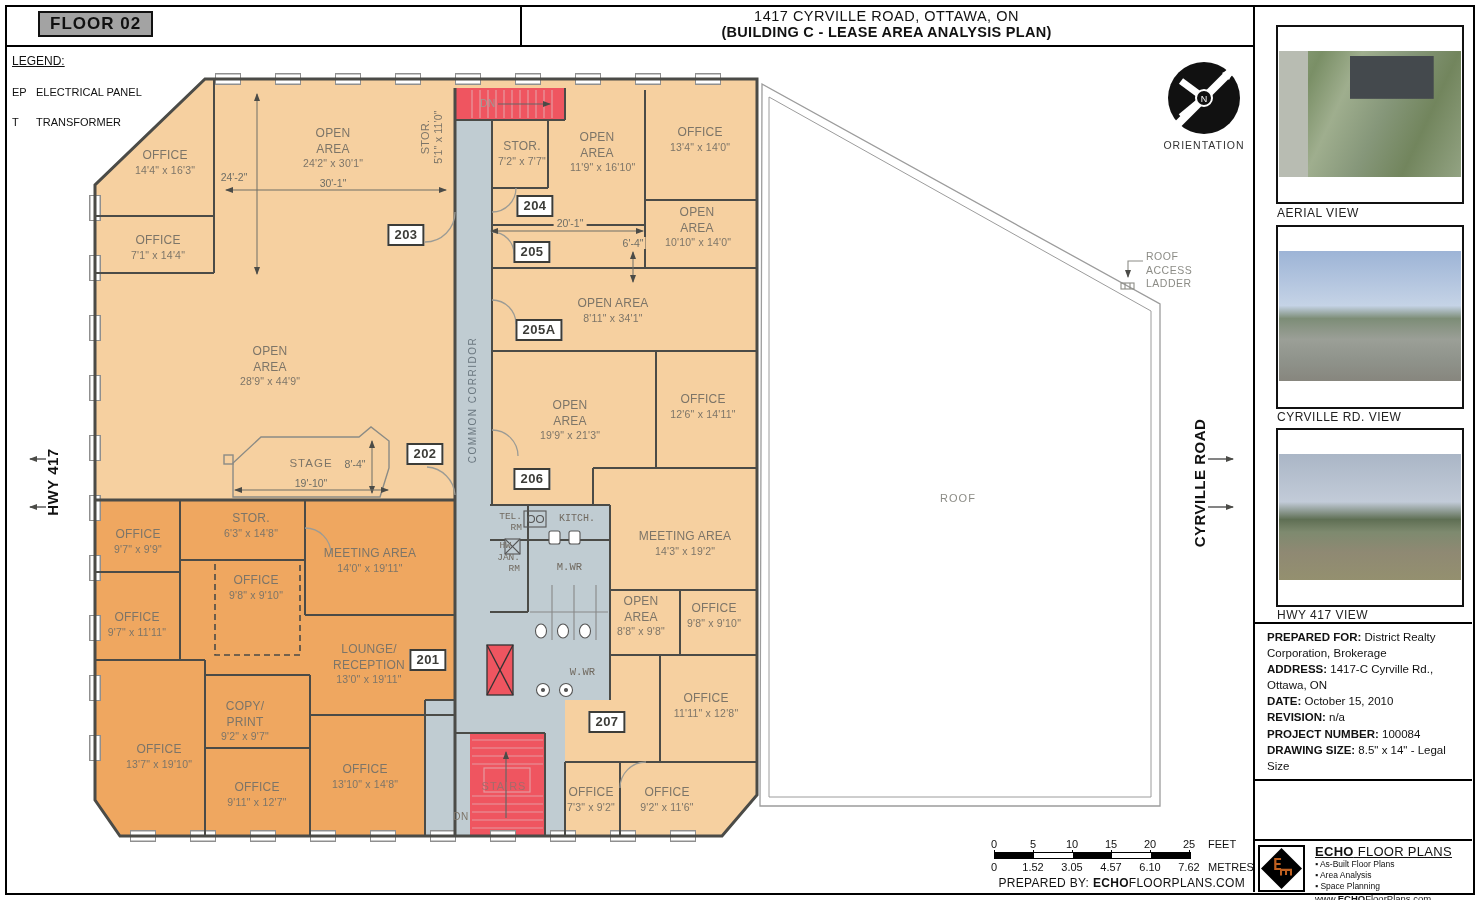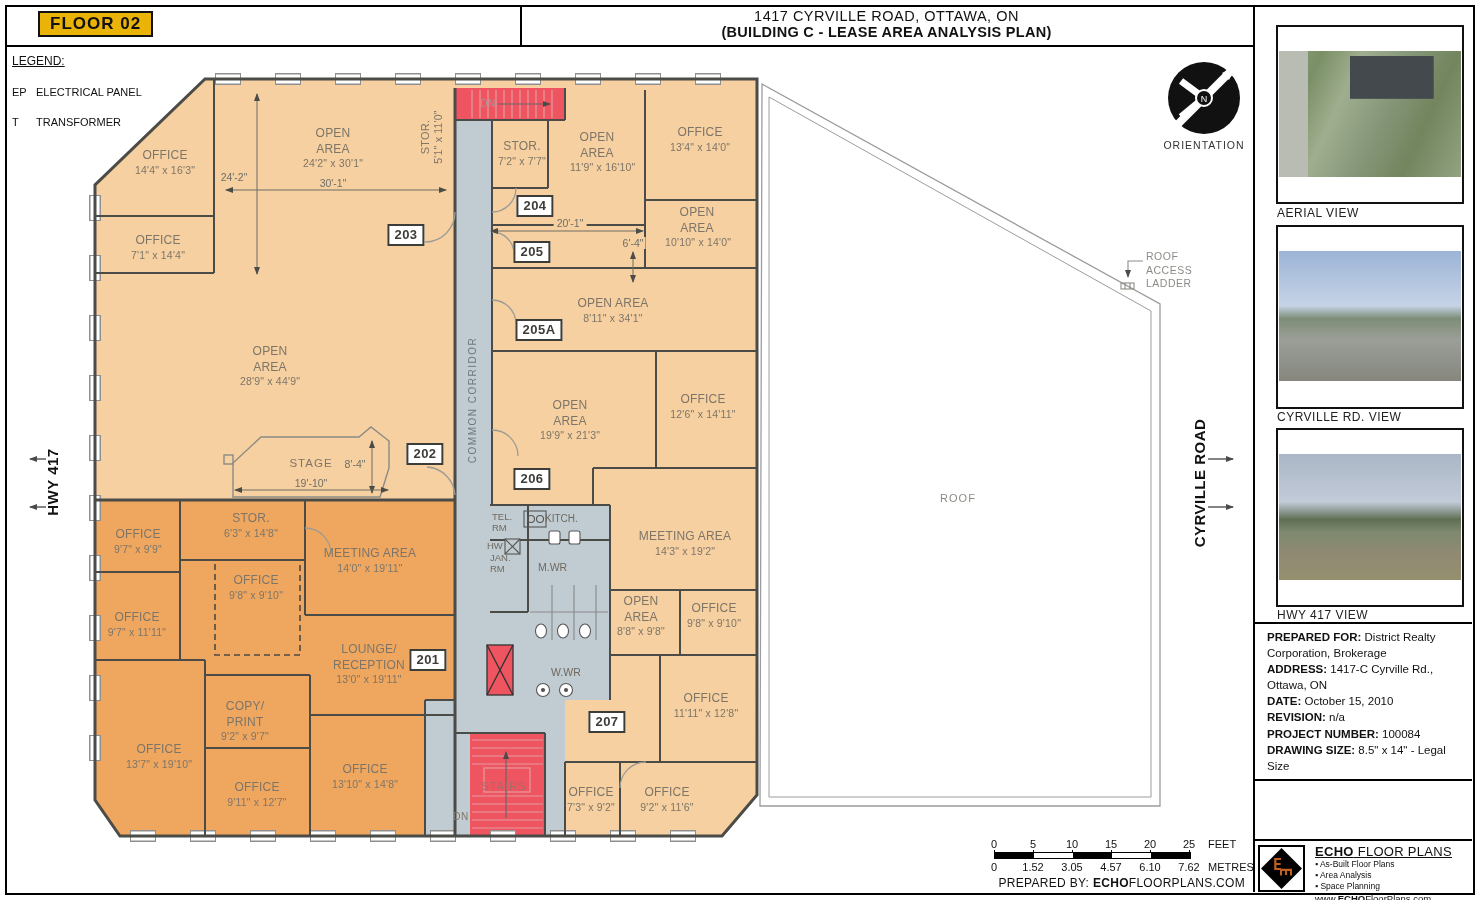--- a/index.html
+++ b/index.html
@@ -2,36 +2,36 @@
 <html><head>
 <meta charset="utf-8">
 <style>
   html,body{margin:0;padding:0;background:#fff;font-family:"Liberation Sans",sans-serif;}
   #page{position:relative;width:1480px;height:900px;background:#fff;overflow:hidden;}
   .abs{position:absolute;}
   .page-border{position:absolute;left:5px;top:5px;width:1466px;height:886px;border:2px solid #000;}
   .hline{position:absolute;background:#000;}
   .vline{position:absolute;background:#000;}
   
-  .floor-box{position:absolute;left:38px;top:11px;border:2px solid #111;padding:1px 10px;font-weight:bold;font-size:17px;letter-spacing:1px;color:#111;background:#eab308;}
+  .floor-box{position:absolute;left:38px;top:11px;border:2px solid #111;padding:1px 10px;font-weight:bold;font-size:17px;letter-spacing:1px;color:#111;background:#a3a3a3;}
   .title-wrap{position:absolute;left:522px;top:8px;width:729px;text-align:center;color:#111;}
   .title-wrap .t1{font-size:14.5px;letter-spacing:.5px;}
   .title-wrap .t2{font-size:14.5px;font-weight:bold;letter-spacing:.3px;}
   
   .legend{position:absolute;left:12px;top:54px;color:#111;}
   .legend .lg-title{font-size:12px;text-decoration:underline;margin-bottom:3px;}
   .legend .lg-row{font-size:11px;margin-top:18px;}
   .legend .lg-abbr{display:inline-block;width:24px;}
   
   .zone{position:absolute;}
   .rl{position:absolute;transform:translate(-50%,-50%);text-align:center;color:#7d7568;line-height:1.3;letter-spacing:.2px;}
   .rl .nm{display:block;font-size:12px;}
   .rl .dm{display:block;font-size:10.5px;white-space:nowrap;}
   .rl.rot{transform:translate(-50%,-50%) rotate(-90deg);}
-  .sl{position:absolute;transform:translate(-50%,-50%);text-align:left;color:#70695f;font-size:9.5px;line-height:1.15;}
+  .sl{position:absolute;transform:translate(-50%,-50%);text-align:right;color:#70695f;font-size:9.5px;line-height:1.15;font-family:Liberation Mono, monospace;}
   .badge{position:absolute;transform:translate(-50%,-50%);background:#fff;border:2px solid #3c3c38;color:#3c3c38;font-weight:bold;font-size:13px;line-height:16px;padding:1px 5px;letter-spacing:.5px;}
   .dim{position:absolute;transform:translate(-50%,-50%);font-size:10.5px;color:#6e6e66;white-space:nowrap;}
   .vtext{position:absolute;transform:translate(-50%,-50%) rotate(-90deg);white-space:nowrap;}
   .roadlbl{font-weight:bold;font-size:15px;color:#111;letter-spacing:.5px;}
   .greylbl{color:#8c8c86;letter-spacing:1px;}
   .stairs-lbl{position:absolute;transform:translate(-50%,-50%);color:#a36b6b;font-size:11px;letter-spacing:1px;}
   .dn-lbl{position:absolute;transform:translate(-50%,-50%);color:#7d7568;font-size:10px;letter-spacing:.5px;}
   
   .frame{position:absolute;left:1276px;width:184px;border:2px solid #111;background:#fff;}
   .frame .photo{position:absolute;left:1px;right:1px;}

